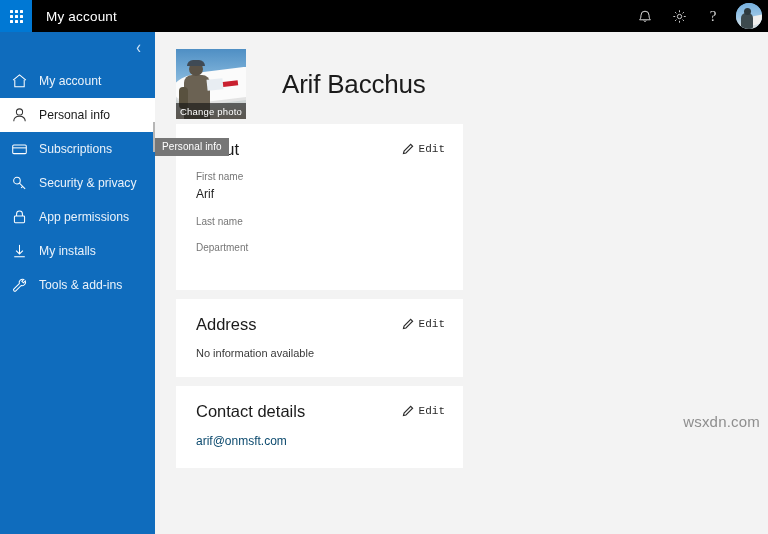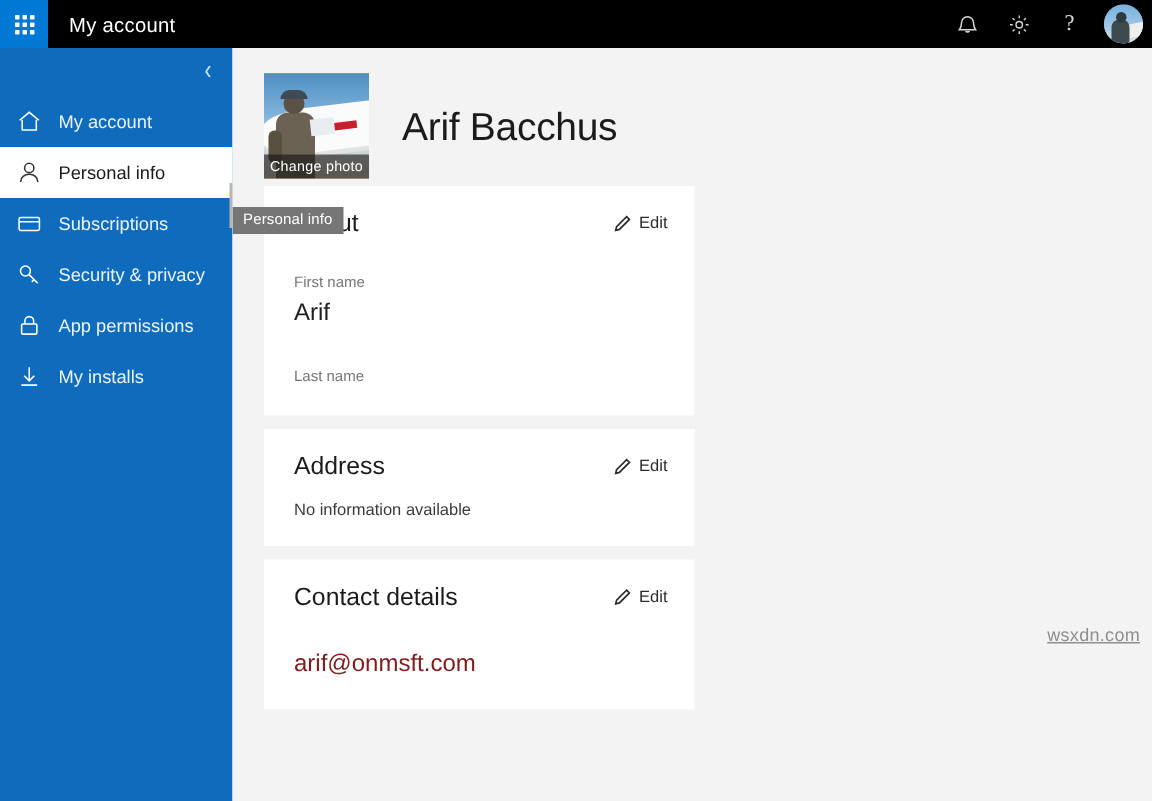--- a/index.html
+++ b/index.html
@@ -50,40 +50,40 @@
   .photo .sky { position: absolute; inset: 0; background: linear-gradient(#4f8fc4 0%, #7fb3da 40%, #cfd7d9 72%, #cfc5b4 100%); }
   .photo .plane { position: absolute; right: -6px; top: 22px; width: 78px; height: 30px; background: #fbfbfb; border-radius: 40% 8% 8% 40%; transform: rotate(-7deg); box-shadow: 0 4px 0 -1px #e3e3e3; }
   .photo .stripe { position: absolute; right: 8px; top: 33px; width: 30px; height: 5px; background: #c9202f; transform: rotate(-7deg); }
   .photo .flagbox { position: absolute; left: 31px; top: 30px; width: 16px; height: 11px; background: #e8edf2; transform: rotate(-6deg); overflow: hidden; }
   .photo .flagbox .b { left: 0; top: 0; width: 7px; height: 6px; background: #2a3f87; }
   .photo .person { position: absolute; left: 8px; bottom: 0; width: 26px; height: 44px; background: #6b6253; border-radius: 8px 8px 0 0; }
   .photo .head { position: absolute; left: 13px; top: 13px; width: 14px; height: 14px; border-radius: 50%; background: #5a5246; }
   .photo .cap { position: absolute; left: 11px; top: 11px; width: 18px; height: 6px; border-radius: 6px 6px 0 0; background: #3f4a55; }
   .photo .arm { position: absolute; left: 3px; bottom: 10px; width: 9px; height: 22px; background: #59513f; border-radius: 4px; }
   .change-photo { position: absolute; left: 0; bottom: 0; width: 100%; height: 16px; background: rgba(20,20,20,.62); color: #fff; font-size: 9.5px; display: flex; align-items: center; justify-content: center; letter-spacing: .2px; }
-  .display-name { margin-left: 22px; font-size: 26px; color: #1b1b1b; font-weight: 400; letter-spacing: -.2px; }
+  .display-name { margin-left: 36px; font-size: 26px; color: #1b1b1b; font-weight: 400; letter-spacing: -.2px; }
 
   .tooltip { position: absolute; left: 0px; top: 106px; background: #767676; color: #fff; font-size: 10px; padding: 3px 7px 4px 7px; white-space: nowrap; letter-spacing: .1px; z-index: 6; }
 
   .cards { position: relative; padding-left: 21px; }
   .card { width: 287px; background: #ffffff; padding: 16px 18px 18px 20px; }
   .card + .card { margin-top: 9px; }
   .card-head { display: flex; align-items: flex-start; justify-content: space-between; }
   .card-title { font-size: 16.5px; color: #1b1b1b; font-weight: 400; line-height: 1.1; }
-  .edit-link { display: flex; align-items: center; gap: 5px; color: #2b2b2b; font-size: 11px; cursor: pointer; padding-top: 3px; }
+  .edit-link { display: flex; align-items: center; gap: 5px; color: #2b2b2b; font-size: 11px; cursor: pointer; padding-top: 3px; font-family: Liberation Mono, monospace; }
   .edit-link svg { display: block; }
 
-  .field { margin-top: 24px; }
+  .field { margin-top: 12px; }
   .field-label { font-size: 10px; color: #767676; line-height: 1.4; }
-  .field-value { font-size: 16px; color: #1f1f1f; line-height: 1.5; margin-top: 1px; }
-  .field-value.link { color: #7f1d1d; }
+  .field-value { font-size: 12px; color: #1f1f1f; line-height: 1.5; margin-top: 1px; }
+  .field-value.link { color: #0c4a6e; }
   .field-value.empty { min-height: 16px; }
   .note { font-size: 11px; color: #3a3a3a; margin-top: 14px; }
 
-  .watermark { position: absolute; right: 8px; bottom: 6px; font-size: 12px; color: #8e8e8e; letter-spacing: .2px; text-decoration: underline; }
+  .watermark { position: absolute; right: 8px; bottom: 6px; font-size: 15px; color: #8e8e8e; letter-spacing: .2px; }
 </style>
 </head>
 <body>
 
 <div id="app">
 
   <div class="suitebar">
     <div class="waffle">
       <div class="waffle-grid">
         <i></i>
@@ -188,20 +188,28 @@
         <span class="ni">
           <svg width="17" height="16" viewBox="0 0 18 17" fill="none" stroke="currentColor" stroke-width="1.1">
             <path d="M9 2v9.2"></path>
               <path d="M5.4 8l3.6 3.6L12.6 8"></path>
               <path d="M3.4 14.6h11.2"></path>
           </svg>
         </span>
         <span class="nav-label">My installs</span>
       </div>
 
+      <div class="nav-item">
+        <span class="ni">
+          <svg width="17" height="16" viewBox="0 0 18 17" fill="none" stroke="currentColor" stroke-width="1.1">
+            <path d="M13.6 2.6a3.6 3.6 0 0 0-4.8 4.4L3.1 12.7a1.4 1.4 0 0 0 2 2l5.7-5.7a3.6 3.6 0 0 0 4.4-4.8l-2 2-1.7-1.7z"></path>
+          </svg>
+        </span>
+        <span class="nav-label">Tools &amp; add-ins</span>
+      </div>
     </div>
   </nav>
   <div class="nav-scrollthumb"></div>
 
   <main class="main">
 
     <div class="profile-header">
       <div class="photo">
         <div class="sky"></div>
         <div class="plane"></div>
@@ -231,20 +239,24 @@
           </div>
         </div>
 
         <div class="field">
           <div class="field-label">First name</div>
           <div class="field-value">Arif</div>
         </div>
         <div class="field">
           <div class="field-label">Last name</div>
         </div>
+        <div class="field">
+          <div class="field-label">Department</div>
+          <div class="field-value empty"></div>
+        </div>
       </section>
 
       <section class="card">
         <div class="card-head">
           <h2 class="card-title">Address</h2>
           <div class="edit-link">
             <svg width="12" height="12" viewBox="0 0 14 14" fill="none" stroke="currentColor" stroke-width="1.3">
               <path d="M10.2 1.6l2.2 2.2L4.6 11.6 1.7 12.3l.7-2.9z"></path>
             </svg>
             <span>Edit</span>

